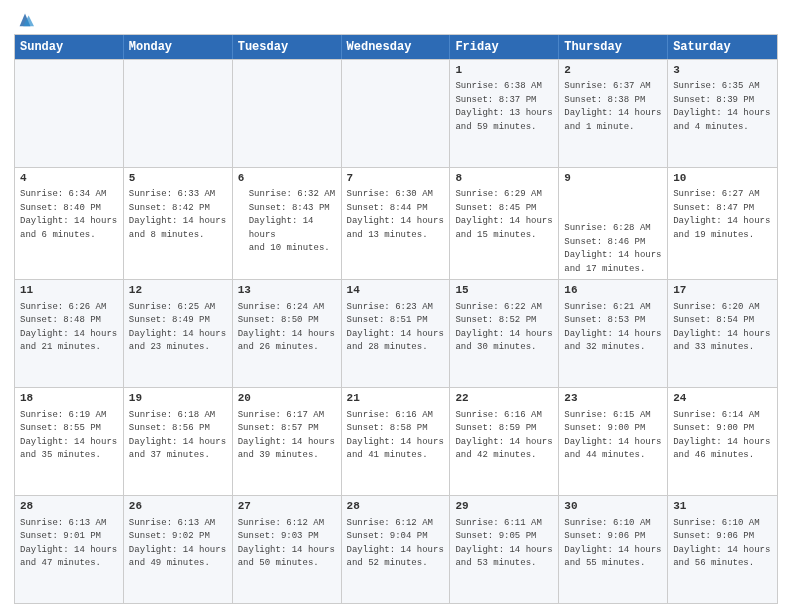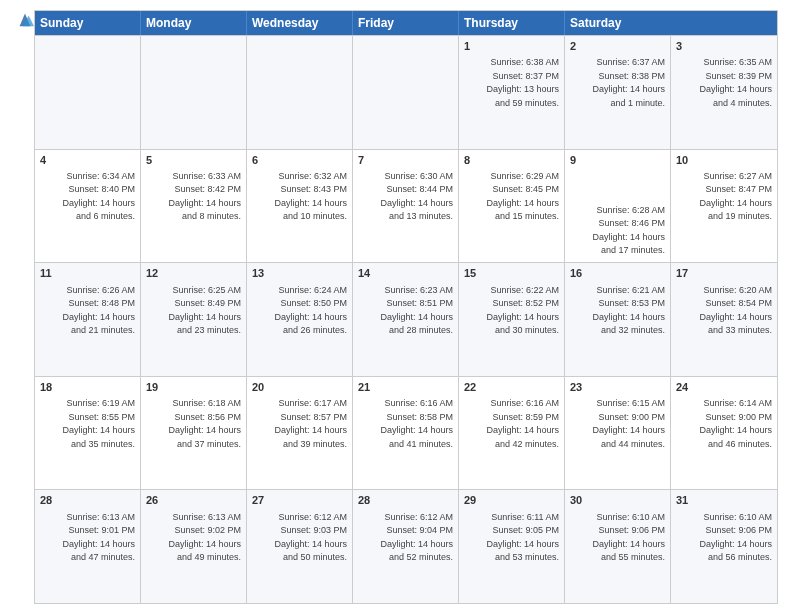--- a/index.html
+++ b/index.html
@@ -8,21 +8,22 @@
       background: #fff;
       width: 792px;
       height: 612px;
       overflow: hidden;
     }
     .page {
       width: 792px;
       height: 612px;
       padding: 10px 14px 8px 14px;
       display: flex;
-      flex-direction: row;
+      flex-direction: column;
+      font-family: Liberation Mono, monospace;
     }
     .header {
       display: flex;
       justify-content: space-between;
       align-items: flex-start;
       margin-bottom: 6px;
     }
     .logo {
       display: flex;
       flex-direction: column;
@@ -105,21 +106,20 @@
     .cell-day {
       font-size: 11px;
       font-weight: bold;
       color: #333;
       margin-bottom: 2px;
     }
     .cell-info {
       font-size: 9px;
       color: #444;
       line-height: 1.5;
-      text-align: right;
     }
     
     .cal-row:nth-child(odd) .cal-cell { background: #f5f7fa; }
     .cal-row:nth-child(even) .cal-cell { background: #fff; }
     .cal-row:nth-child(odd) .cal-cell.empty { background: #f5f7fa; }
     .cal-row:nth-child(even) .cal-cell.empty { background: #fff; }
   </style>
 </head>
 <body>
 
@@ -138,20 +138,21 @@
     <div class="title-block">
       <div class="main-title"></div>
       <div class="subtitle"></div>
     </div>
   </div>
 
   <div class="calendar">
     <div class="cal-header-row">
     <div class="cal-header-cell">Sunday</div>
         <div class="cal-header-cell">Monday</div>
+        <div class="cal-header-cell">Tuesday</div>
         <div class="cal-header-cell">Wednesday</div>
         <div class="cal-header-cell">Friday</div>
         <div class="cal-header-cell">Thursday</div>
         <div class="cal-header-cell">Saturday</div>
       </div>
     <div class="cal-body">
     <div class="cal-row">
           <div class="cal-cell empty"></div>
           <div class="cal-cell empty"></div>
           <div class="cal-cell empty"></div>

